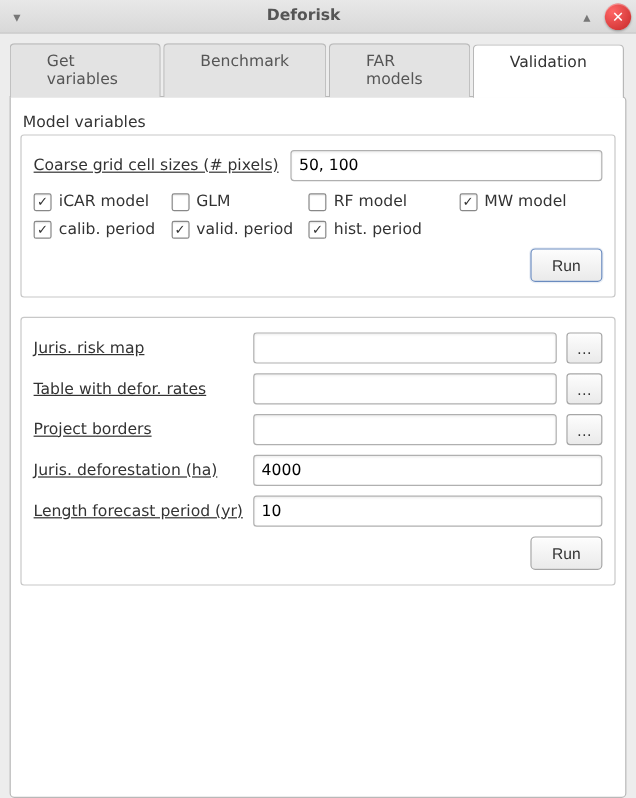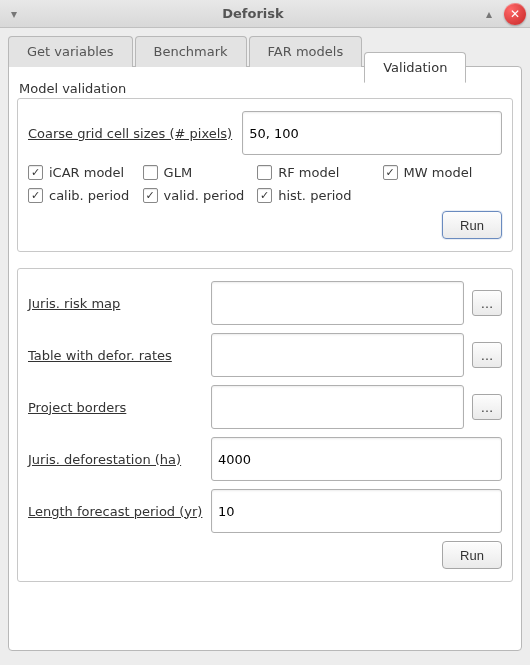--- a/index.html
+++ b/index.html
@@ -60,36 +60,36 @@
       height: calc(665px - 28px);
     }
     .tabs-header {
       display: flex;
       gap: 0;
       margin-bottom: -1px;
       position: relative;
       z-index: 2;
     }
     .tab {
-      padding: 7px 18px;
+      padding: 7px 30px;
       background: #e3e3e3;
       border: 1px solid #b8b8b8;
       border-bottom: none;
       border-radius: 4px 4px 0 0;
       margin-right: 2px;
       color: #555;
       cursor: pointer;
       font-size: 13px;
     }
     .tab.active {
       background: #fff;
       border-bottom: 1px solid #fff;
       color: #333;
       position: relative;
-      top: 16px;
+      top: 1px;
     }
     .tab-content {
       background: #fff;
       border: 1px solid #b8b8b8;
       border-radius: 0 4px 4px 4px;
       padding: 10px 8px;
       height: calc(100% - 36px);
     }
     .section-label {
       font-size: 13px;
@@ -112,21 +112,21 @@
     .row:last-child { margin-bottom: 0; }
     .field-label {
       white-space: nowrap;
       text-decoration: underline;
     }
     .text-input {
       flex: 1;
       height: 26px;
       border: 1px solid #b0b0b0;
       border-radius: 3px;
-      padding: 21px 6px;
+      padding: 3px 6px;
       font-size: 13px;
       font-family: inherit;
       background: #fff;
       box-shadow: inset 0 1px 2px rgba(0,0,0,.08);
     }
     .checks-row {
       display: grid;
       grid-template-columns: 1fr 1fr 1.1fr 1.1fr;
       gap: 6px;
       margin-bottom: 8px;
@@ -213,21 +213,21 @@
 <div class="window-body">
   <div class="tabs-header">
     <div class="tab">Get variables</div>
     <div class="tab">Benchmark</div>
     <div class="tab">FAR models</div>
     <div class="tab active">Validation</div>
   </div>
 
   <div class="tab-content">
 
-    <div class="section-label">Model validation</div>
+    <div class="section-label">Model variables</div>
     <div class="frame">
       <div class="row">
         <span class="field-label">Coarse grid cell sizes (# pixels)</span>
         <input class="text-input" type="text" value="50, 100" style="">
       </div>
       <div class="checks-row">
         <label class="check-item">
           <span class="checkbox checked"></span>
           <span>iCAR model</span>
         </label>

